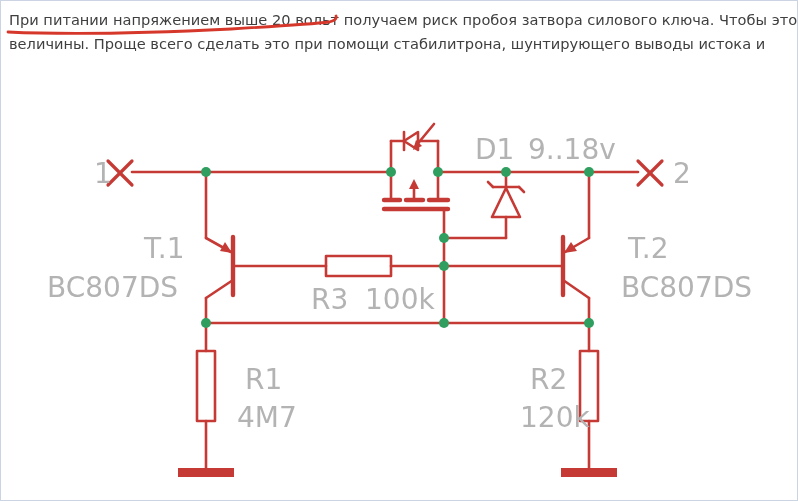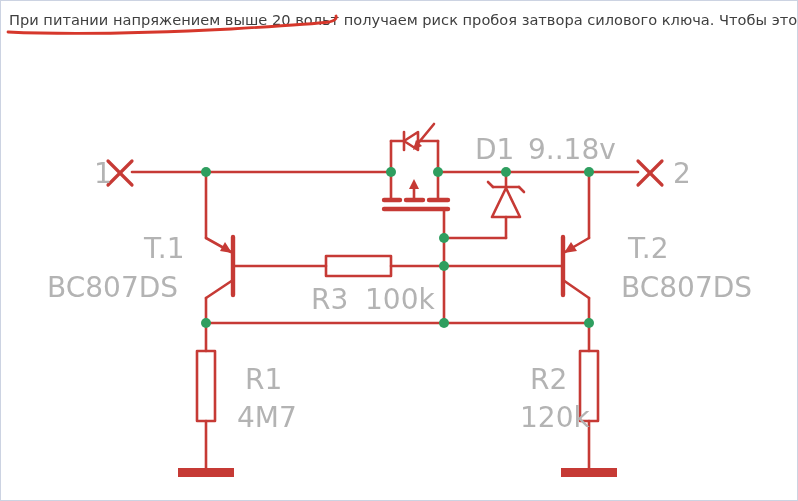--- a/index.html
+++ b/index.html
@@ -29,20 +29,21 @@
   .fillred { fill: #c63a35; stroke: none; }
   .dot { fill: #2f9e5f; stroke: none; }
   .lbl { fill: #b3b3b3; font-size: 28px; font-family: "DejaVu Sans", sans-serif; }
   .anno { stroke: #d6372b; stroke-width: 2.8; fill: none; stroke-linecap: round; }
 </style>
 </head>
 <body>
 
 <div class="article">
   <div class="pline">При питании напряжением выше 20 вольт получаем риск пробоя затвора силового ключа. Чтобы этого</div>
+  <div class="pline">величины. Проще всего сделать это при помощи стабилитрона, шунтирующего выводы истока и</div>
 </div>
 
 <svg class="schem" width="798" height="501" viewBox="0 0 798 501">
 
   <path class="anno" d="M7,31 C70,34 150,32 230,28 C280,25 312,23 328,21 C333,20 336,18 335,15"></path>
 
   <g>
     <line class="w x" x1="107" y1="160" x2="131" y2="184"></line>
     <line class="w x" x1="107" y1="184" x2="131" y2="160"></line>
   </g>

